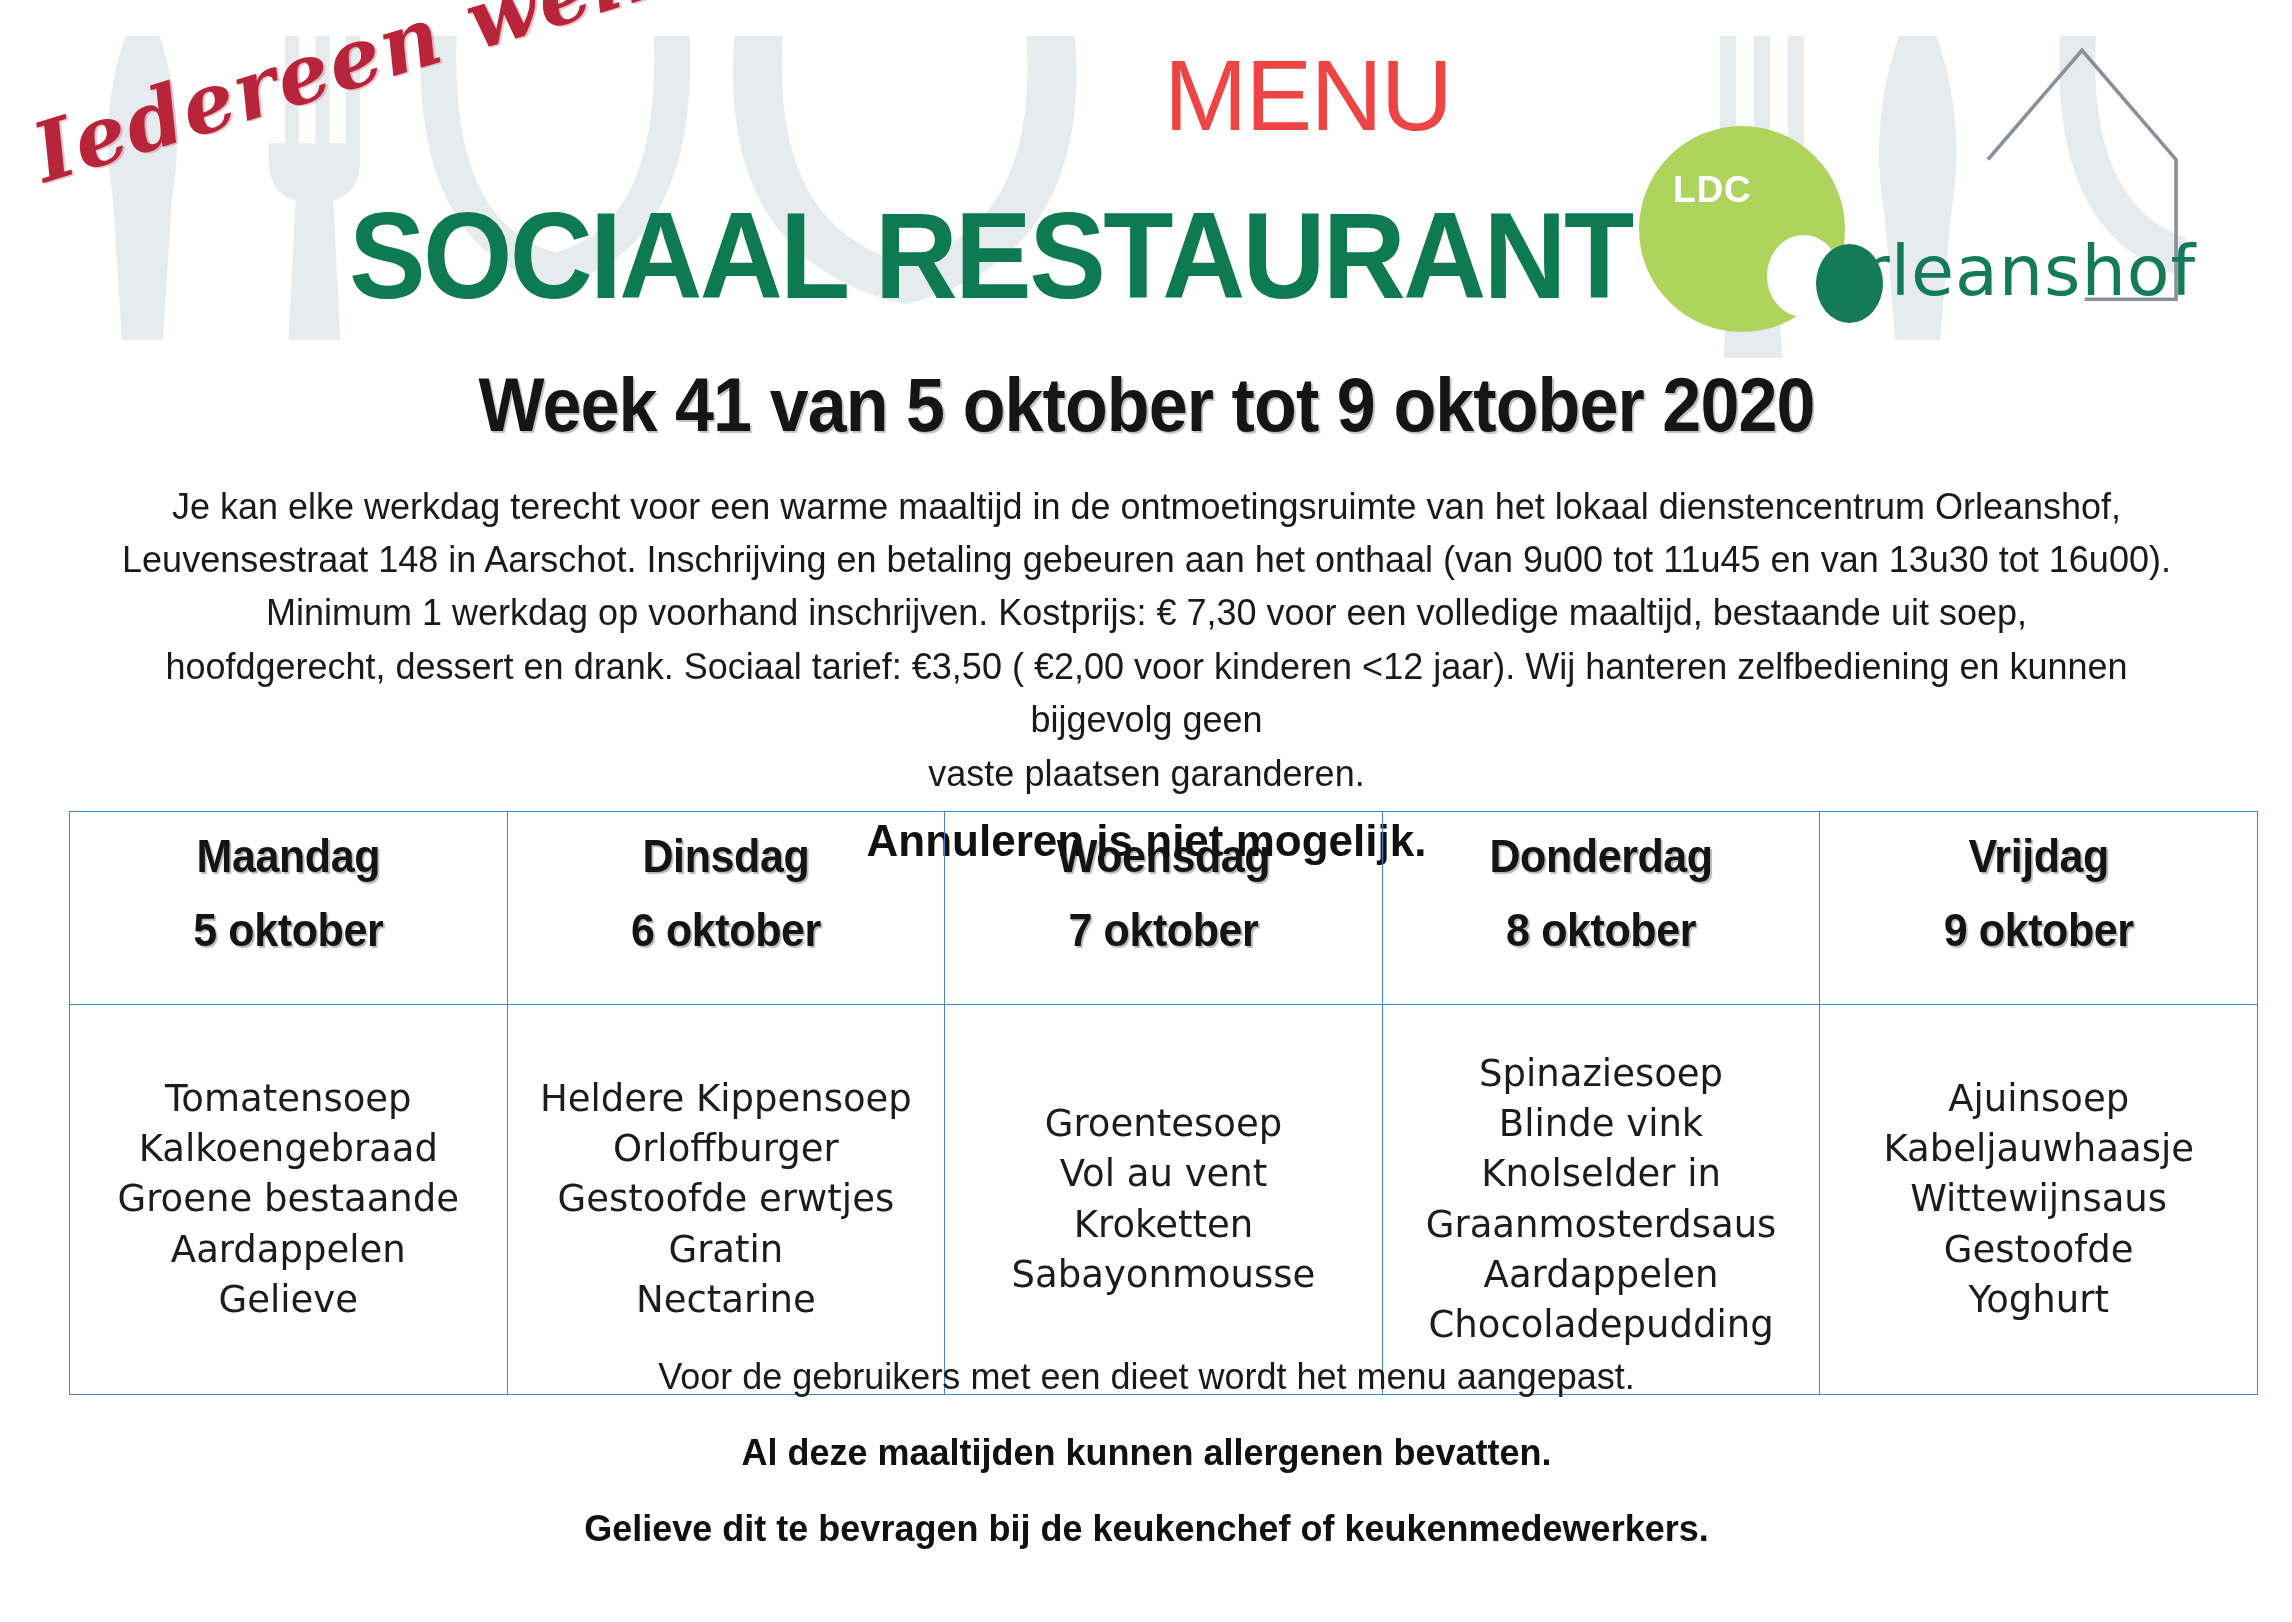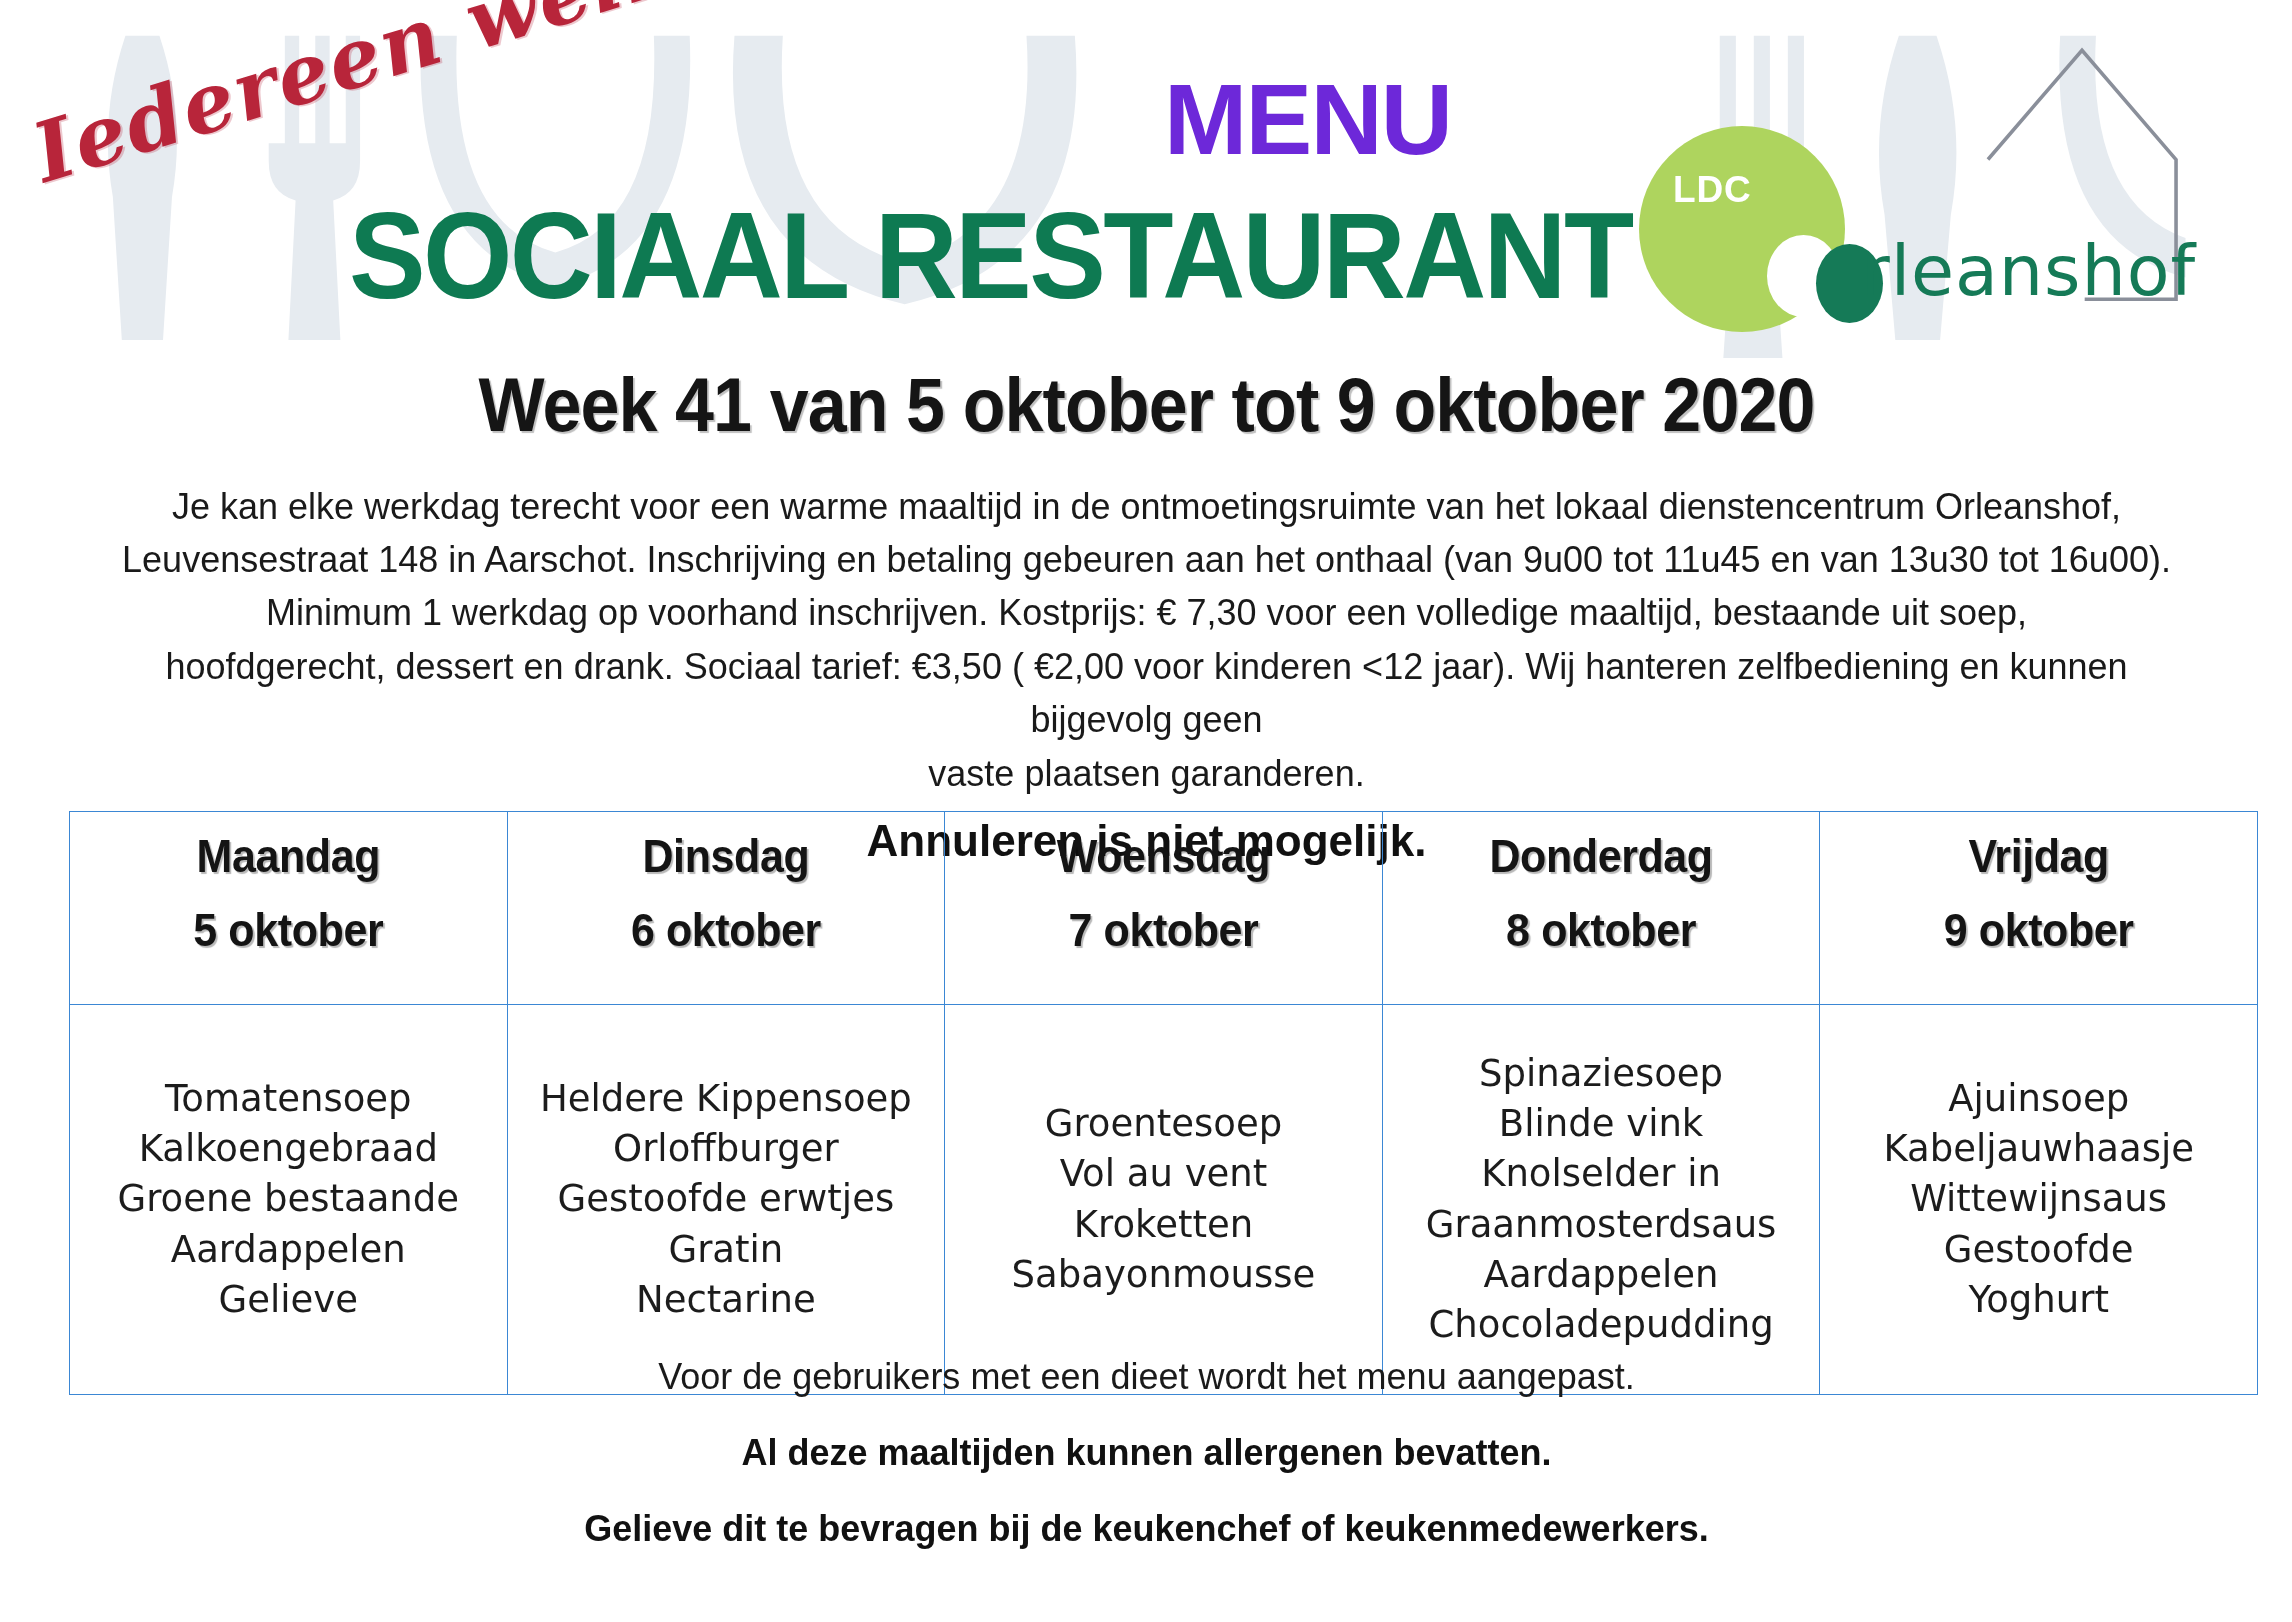--- a/index.html
+++ b/index.html
@@ -47,25 +47,24 @@
     color: #b8253a;
     white-space: nowrap;
     text-shadow: 1.8px 1.8px 0 rgba(184,37,58,0.25);
   }
 
   .brand-menu {
     position: absolute;
     left: 1164px;
     top: 38px;
     font-size: 100px;
-    font-weight: 700;
+    font-weight: 400;
     letter-spacing: -1.8px;
-    color: #6d28d9;
+    color: #ef4444;
     white-space: nowrap;
-    margin-top: 24px;
   }
 
   .brand-sociaal {
     position: absolute;
     left: 349px;
     top: 186px;
     font-size: 115px;
     font-weight: 700;
     letter-spacing: -2.7px;
     color: #0e7a52;

